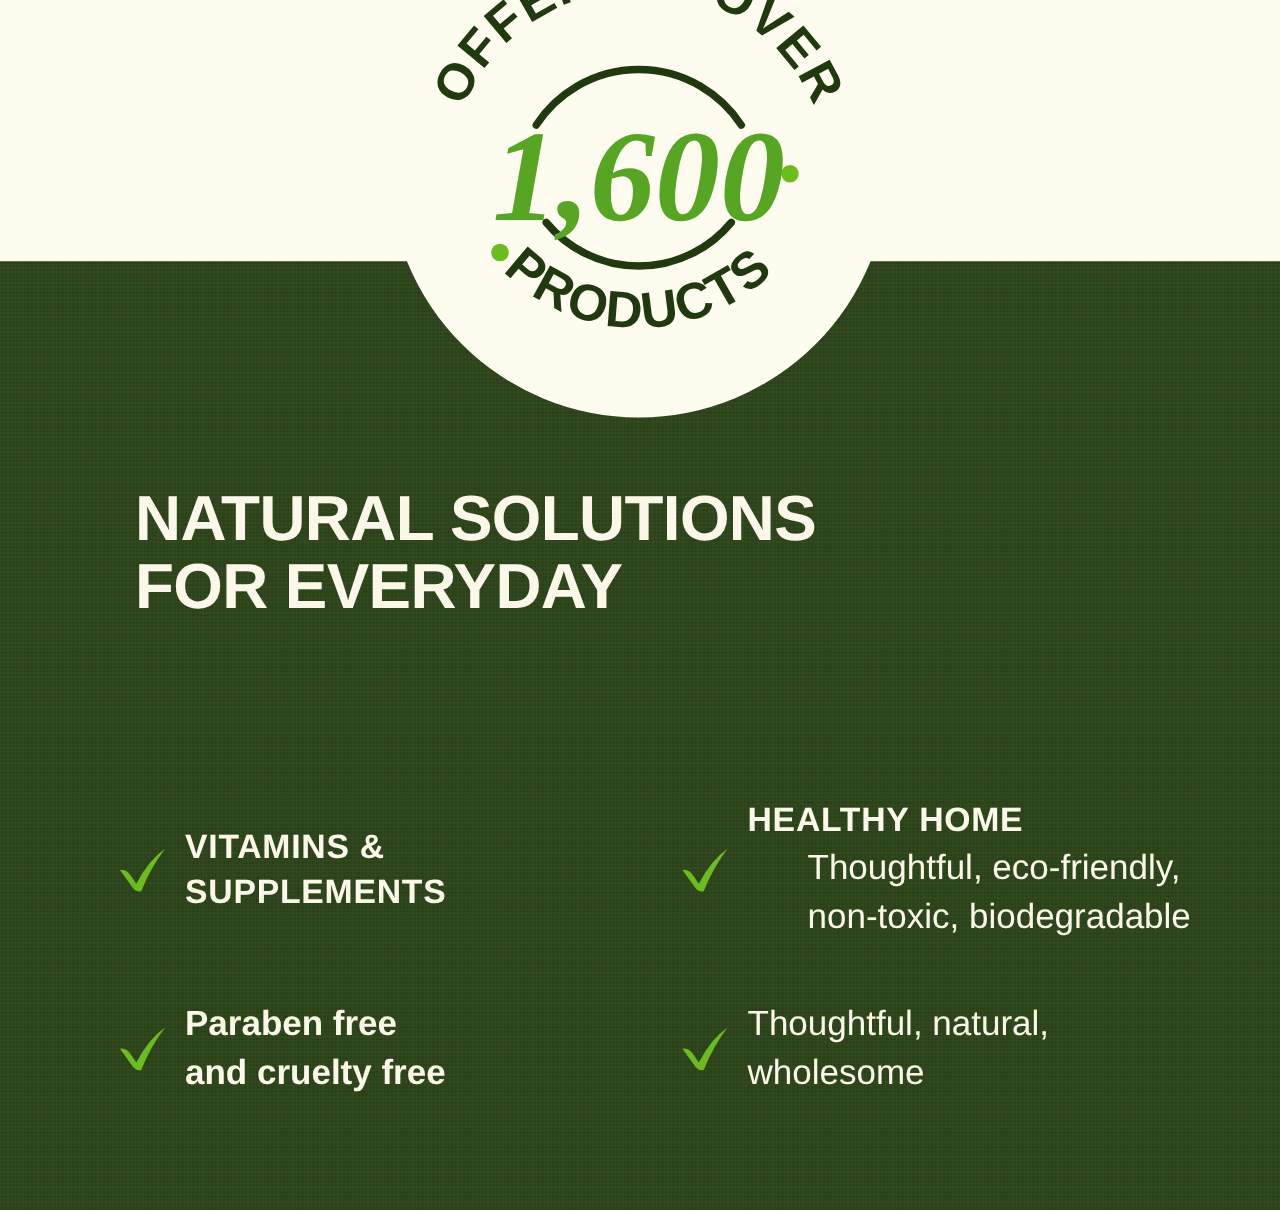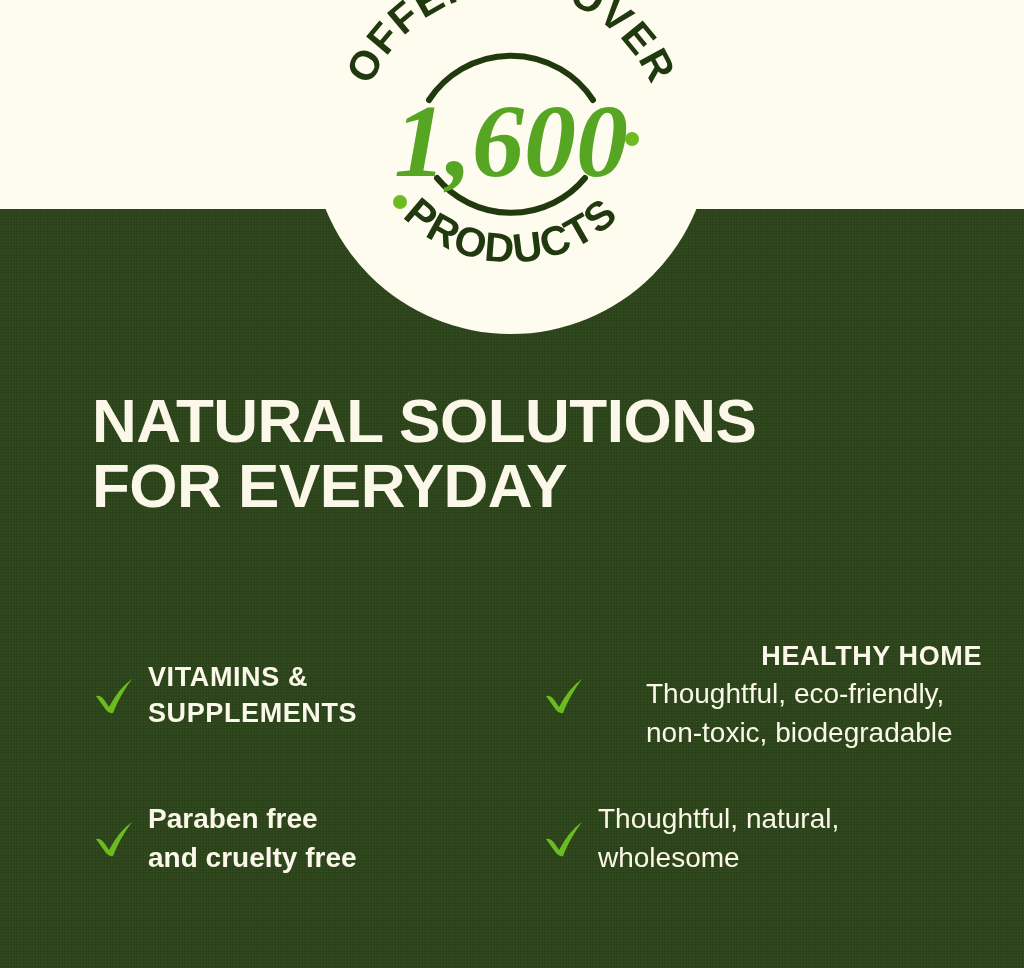--- a/index.html
+++ b/index.html
@@ -67,27 +67,27 @@
     font-family: "Liberation Serif", serif;
     font-style: italic;
     font-weight: bold;
     font-size: 104px;
     fill: #56a523;
   }
 
   
   #headline {
     position: absolute;
-    left: 92px;
+    left: 108px;
     top: 388px;
     width: 870px;
     color: #fbf8e9;
     font-family: "Liberation Sans", sans-serif;
     font-weight: bold;
-    font-size: 62px;
+    font-size: 51px;
     line-height: 1.05;
     letter-spacing: -0.5px;
     white-space: pre-line;
   }
 
   
   #features {
     position: absolute;
     left: 92px;
     top: 592px;
@@ -180,21 +180,21 @@
       </span>
     </div>
 
     <div class="feature col-right">
       <span class="check-icon">
         <svg viewBox="0 0 44 44" xmlns="http://www.w3.org/2000/svg">
           <path d="M4 22 Q9 21 13 27 L17 33 Q27 14 40 5 Q28 21 21 39 Q17 40 14 36 Z" fill="#6cbb1f"></path>
         </svg>
       </span>
       <span class="feature-text" style="display: block;">
-        <span class="feature-title" style="display: block; text-align: right;">HEALTHY HOME</span>
+        <span class="feature-title" style="display: block;">HEALTHY HOME</span>
         <span class="feature-desc" style="display: block; margin-left: 48px;">Thoughtful, eco-friendly,
 non-toxic, biodegradable</span>
       </span>
     </div>
 
     <div class="feature col-left">
       <span class="check-icon">
         <svg viewBox="0 0 44 44" xmlns="http://www.w3.org/2000/svg">
           <path d="M4 22 Q9 21 13 27 L17 33 Q27 14 40 5 Q28 21 21 39 Q17 40 14 36 Z" fill="#6cbb1f"></path>
         </svg>

